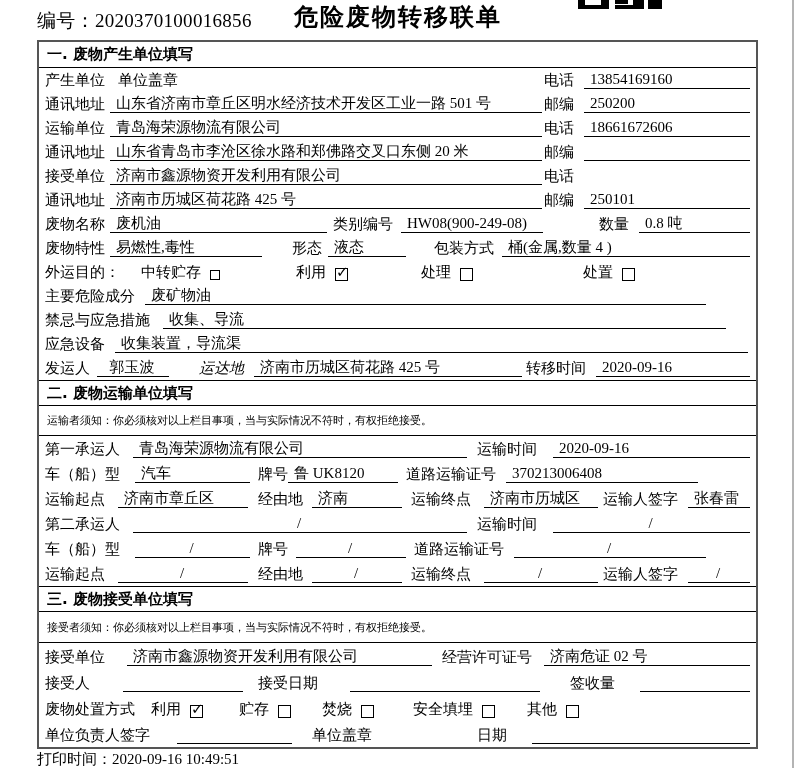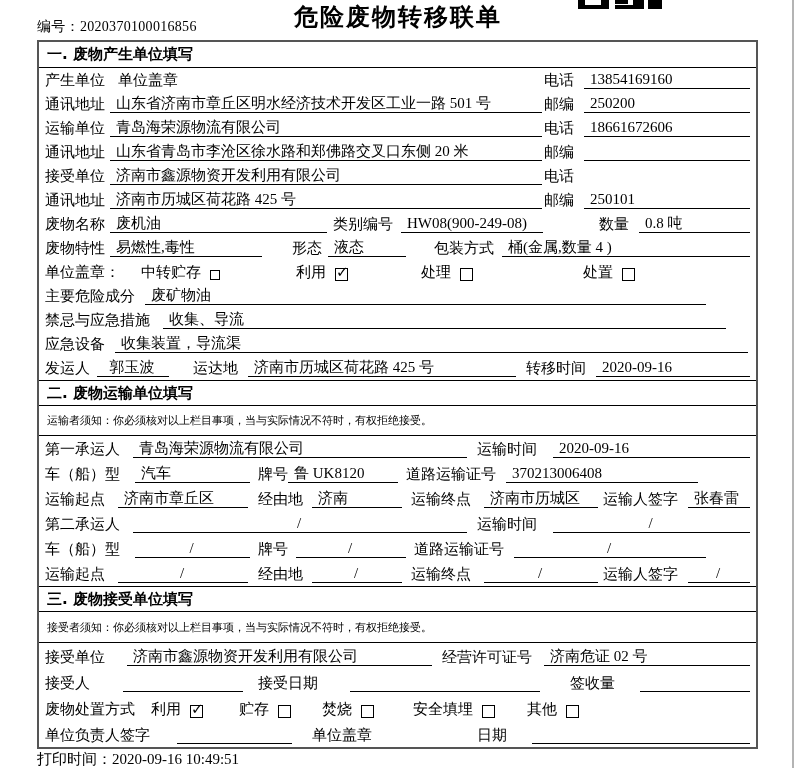--- a/index.html
+++ b/index.html
@@ -1,21 +1,21 @@
 <!DOCTYPE html>
 <html><head>
 <meta charset="utf-8">
 <style>
   html,body{margin:0;padding:0;background:#fff;}
   .page{position:relative;width:796px;height:768px;background:#ffffff;overflow:hidden;
         font-family:"Liberation Serif","DejaVu Serif",serif;font-size:15px;color:#000;}
   .page-edge{position:absolute;right:2px;top:0;bottom:0;width:2px;background:#b4b4b4;}
   
   .topbar{position:relative;height:40px;}
-  .serial{position:absolute;left:37px;top:18px;font-size:14px;letter-spacing:.3px;}
+  .serial{position:absolute;left:37px;top:8px;font-size:19px;letter-spacing:.3px;}
   .doc-title{position:absolute;left:50%;top:1px;transform:translateX(-50%);
              font-family:"DejaVu Sans","Liberation Sans",sans-serif;font-weight:bold;
              font-size:24px;letter-spacing:2px;white-space:nowrap;}
   .qr{position:absolute;left:578px;top:0;}
   
   .formbox{position:absolute;left:37px;top:40px;width:721px;border:2px solid #555;
            box-sizing:border-box;background:#fff;}
   .sec-h{height:26px;box-sizing:border-box;border-bottom:1px solid #000;
          font-family:"DejaVu Sans","Liberation Sans",sans-serif;font-weight:bold;
          font-size:15px;display:flex;align-items:center;padding:0 8px;}
@@ -133,21 +133,21 @@
       <div class="row">
         <span class="lbl" style="width:65px;">废物特性</span>
         <span class="u" style="width:152px;">易燃性,毒性</span>
         <span class="lbl" style="margin-left:30px;">形态</span>
         <span class="u" style="width:78px;margin-left:6px;">液态</span>
         <span class="lbl" style="margin-left:28px;">包装方式</span>
         <span class="u grow" style="margin-left:8px;">桶(金属,数量  4 )</span>
       </div>
 
       <div class="row">
-        <span class="lbl" style="width:88px;">单位盖章：</span>
+        <span class="lbl" style="width:88px;">外运目的：</span>
         <span class="opt" style="margin-left:8px;">
           <span class="lbl">中转贮存</span>
           <span class="cb sm"></span>
         </span>
         <span class="opt" style="margin-left:76px;">
           <span class="lbl">利用</span>
           <span class="cb checked"></span>
         </span>
         <span class="opt" style="margin-left:73px;">
           <span class="lbl">处理</span>
@@ -170,21 +170,21 @@
       </div>
 
       <div class="row">
         <span class="lbl" style="width:70px;">应急设备</span>
         <span class="u grow" style="margin-right:2px;">收集装置，导流渠</span>
       </div>
 
       <div class="row">
         <span class="lbl" style="width:52px;">发运人</span>
         <span class="u ctr" style="width:72px;">郭玉波</span>
-        <span class="lbl" style="margin-left:24px;">运达地</span>
+        <span class="lbl" style="margin-left:30px;font-style:italic;">运达地</span>
         <span class="u" style="width:268px;margin-left:10px;">济南市历城区荷花路 425 号</span>
         <span class="rg" style="width:224px;">
           <span class="lbl">转移时间</span>
           <span class="u">2020-09-16</span>
         </span>
       </div>
     </div>
 
     <div class="s2">
       <div class="sec-h mid">二. 废物运输单位填写</div>

